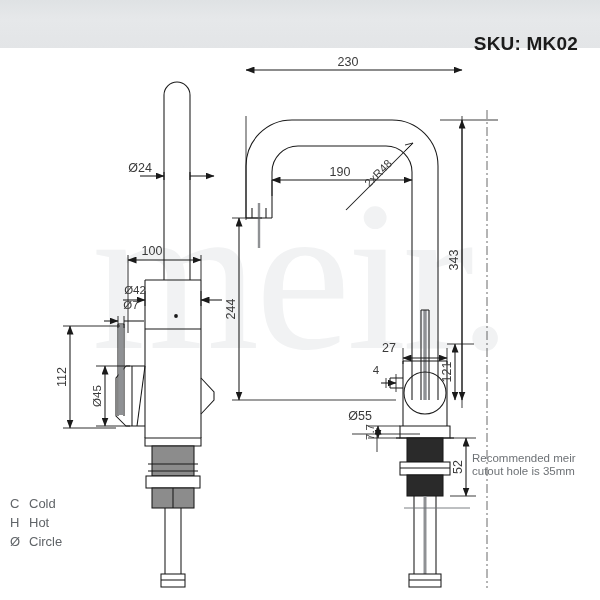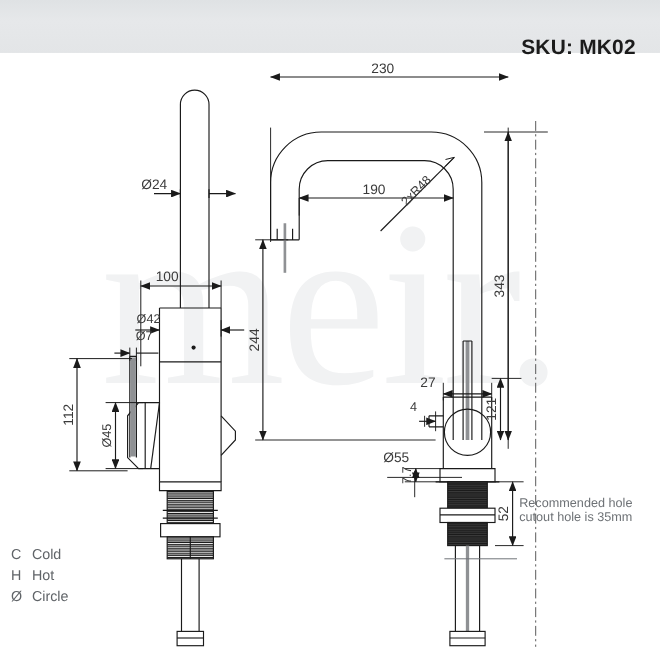--- a/index.html
+++ b/index.html
@@ -252,21 +252,21 @@
         <text x="152" y="124" text-anchor="end">Ø24</text>
         <text x="152" y="207">100</text>
         <text x="131" y="261" font-size="11.5">Ø7</text>
         <text x="135" y="246" font-size="11.5">Ø42</text>
         <text x="66" y="329" transform="rotate(-90 66 329)">112</text>
         <text x="101" y="348" transform="rotate(-90 101 348)" font-size="11.5">Ø45</text>
       </g>
     </svg>
 
     <div class="note-text">
-      <div>Recommended hole</div>
+      <div>Recommended meir</div>
       <div>cutout hole is 35mm</div>
     </div>
 
     <div class="legend">
       <div class="row">
         <span class="sym">C</span>
         <span>Cold</span>
       </div>
       <div class="row">
         <span class="sym">H</span>

